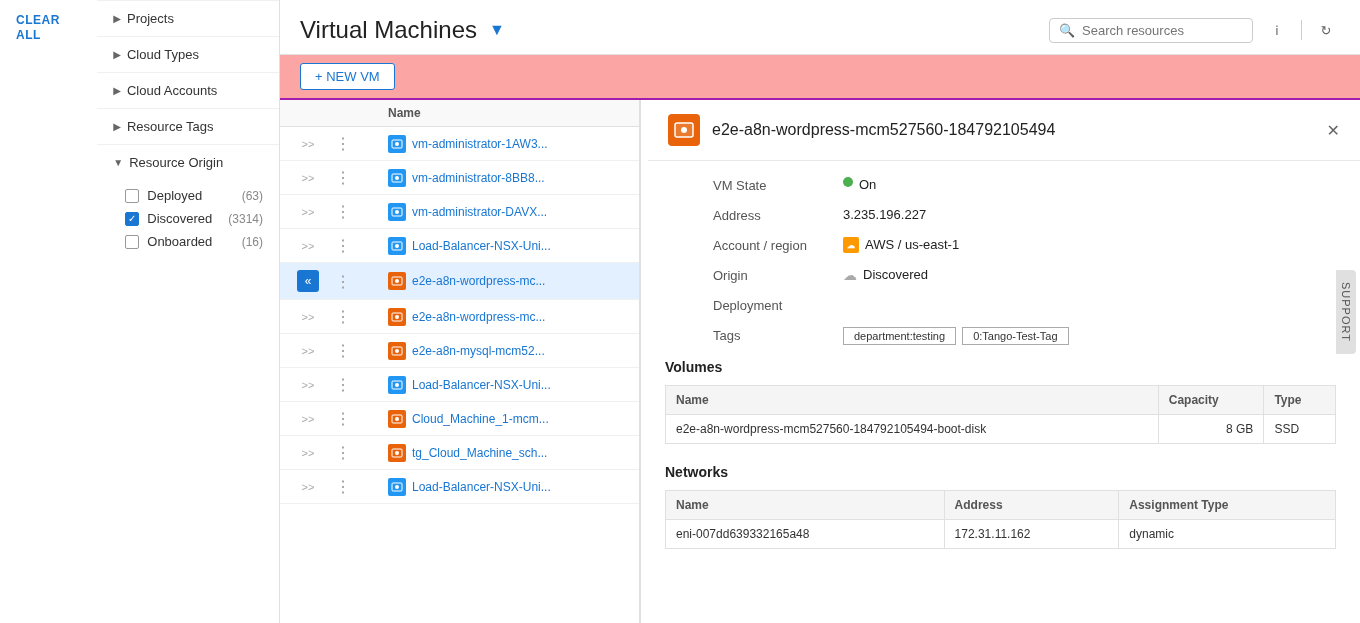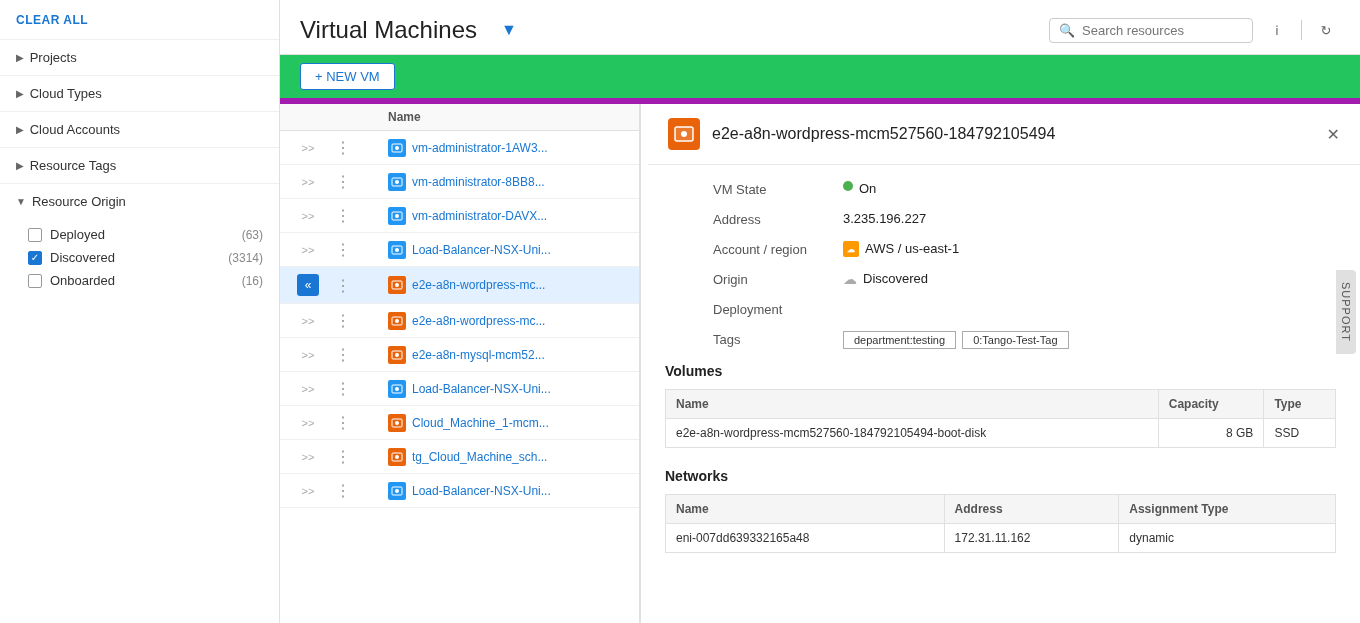--- a/index.html
+++ b/index.html
@@ -1,48 +1,48 @@
 <!DOCTYPE html>
 <html><head>
   <meta charset="utf-8">
   <style>
     * { box-sizing: border-box; margin: 0; padding: 0; }
     body { font-family: -apple-system, BlinkMacSystemFont, 'Segoe UI', sans-serif; font-size: 13px; background: #f5f5f5; display: flex; height: 623px; overflow: hidden; }
 
     
-    .sidebar { width: 280px; background: #fff; border-right: 1px solid #e0e0e0; display: flex; flex-direction: column; height: 100%; overflow-y: auto; }
+    .sidebar { width: 280px; background: #fff; border-right: 1px solid #e0e0e0; display: flex; flex-direction: row; height: 100%; overflow-y: auto; }
     .sidebar-header { padding: 12px 16px; }
     .clear-all-btn { color: #1976d2; font-size: 12px; font-weight: 600; cursor: pointer; letter-spacing: 0.5px; text-transform: uppercase; }
     .filter-section { border-top: 1px solid #f0f0f0; }
     .filter-section-header { display: flex; align-items: center; padding: 10px 16px; cursor: pointer; gap: 6px; }
     .filter-section-header .chevron { color: #666; font-size: 10px; }
     .filter-section-label { font-size: 13px; color: #333; font-weight: 500; }
     .filter-section-body { padding: 4px 16px 10px 28px; }
     .filter-item { display: flex; align-items: center; justify-content: space-between; padding: 4px 0; gap: 16px; }
     .filter-item-left { display: flex; align-items: center; gap: 8px; }
     .filter-item-count { color: #888; font-size: 12px; }
     .checkbox { width: 14px; height: 14px; border: 1px solid #999; border-radius: 2px; display: inline-flex; align-items: center; justify-content: center; background: #fff; flex-shrink: 0; }
     .checkbox.checked { background: #1976d2; border-color: #1976d2; }
     .checkbox.checked::after { content: '✓'; color: #fff; font-size: 10px; }
     .filter-label { font-size: 13px; color: #333; }
 
     
     .main { flex: 1; display: flex; flex-direction: column; height: 100%; overflow: hidden; }
     .main-header { padding: 16px 20px 10px; display: flex; align-items: center; justify-content: space-between; background: #fff; border-bottom: 1px solid #e0e0e0; }
-    .page-title { font-size: 24px; font-weight: 400; color: #222; display: flex; align-items: center; gap: 24px; }
+    .page-title { font-size: 24px; font-weight: 400; color: #222; display: flex; align-items: center; gap: 12px; }
     .filter-icon { color: #1976d2; font-size: 16px; }
     .header-right { display: flex; align-items: center; gap: 10px; }
     .search-box { display: flex; align-items: center; border: 1px solid #ccc; border-radius: 4px; padding: 4px 10px; gap: 6px; background: #fff; }
     .search-box input { border: none; outline: none; font-size: 13px; width: 160px; color: #ec4899; }
     .search-icon { color: #999; font-size: 13px; }
     .icon-btn { width: 28px; height: 28px; display: flex; align-items: center; justify-content: center; cursor: pointer; color: #666; border-radius: 4px; }
     .divider-v { width: 1px; height: 20px; background: #ccc; }
 
     
-    .toolbar { padding: 8px 20px; background: #22c55e; border-bottom: 6px solid #a21caf; }
+    .toolbar { padding: 8px 20px; background: #fca5a5; border-bottom: 2px solid #a21caf; }
     .new-vm-btn { border: 1px solid #1976d2; color: #1976d2; background: #fff; padding: 5px 14px; border-radius: 3px; cursor: pointer; font-size: 13px; }
 
     
     .content-area { display: flex; flex: 1; overflow: hidden; }
 
     
     .vm-list { width: 360px; border-right: 1px solid #e0e0e0; background: #fff; display: flex; flex-direction: column; overflow: hidden; }
     .vm-list-header { display: grid; grid-template-columns: 40px 30px 30px 1fr; align-items: center; padding: 6px 8px; border-bottom: 1px solid #e0e0e0; font-weight: 600; font-size: 12px; color: #555; background: #f9f9f9; }
     .vm-list-body { overflow-y: auto; flex: 1; }
     .vm-row { display: grid; grid-template-columns: 40px 30px 30px 1fr; align-items: center; padding: 7px 8px; border-bottom: 1px solid #f0f0f0; cursor: pointer; }

